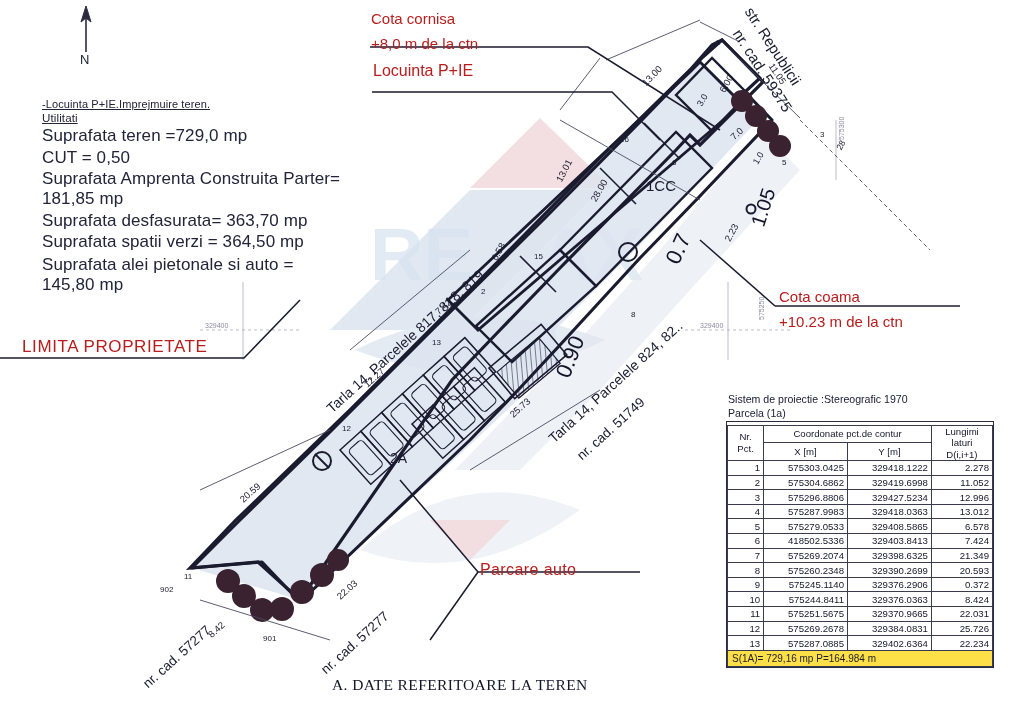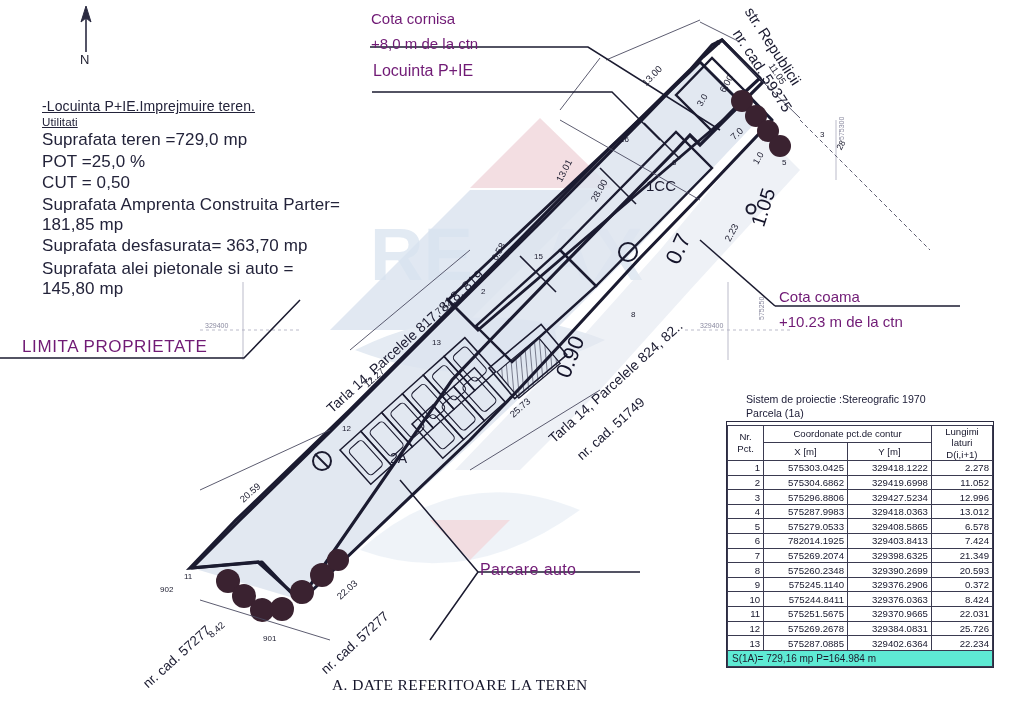--- a/index.html
+++ b/index.html
@@ -5,44 +5,44 @@
   html,body{margin:0;padding:0;background:#fff;}
   body{width:1024px;height:710px;position:relative;overflow:hidden;
        font-family:"Liberation Sans",sans-serif;color:#1d1d2e;}
   #plan{position:absolute;left:0;top:0;width:1024px;height:710px;}
 
   .txt{position:absolute;white-space:pre;line-height:1.22;}
 
   
   #legend{position:absolute;left:42px;top:98px;width:300px;font-size:11.2px;
           letter-spacing:.1px;color:#23233a;}
-  #legend .l1{font-size:14px;text-decoration:underline;margin-bottom:1px;}
+  #legend .l1{font-size:11px;text-decoration:underline;margin-bottom:1px;}
   #legend .l2{font-size:11.6px;text-decoration:underline;margin-bottom:2px;}
   #legend .row{font-size:17px;margin-bottom:1.5px;}
   #legend .row.sp{margin-top:3px;}
 
   
-  .callout{position:absolute;font-size:15px;color:#701a75;white-space:nowrap;}
+  .callout{position:absolute;font-size:15px;color:#b91c1c;white-space:nowrap;}
 
   
   .maplabel{position:absolute;white-space:nowrap;color:#1a1a30;}
 
   
   #tablewrap{position:absolute;left:726px;top:392px;width:268px;}
-  #tablewrap .tcap{font-size:10.6px;color:#20203a;line-height:1.35;margin-left:20px;}
+  #tablewrap .tcap{font-size:10.6px;color:#20203a;line-height:1.35;margin-left:2px;}
   table{border-collapse:collapse;width:266px;margin-top:3px;
         font-size:9.6px;color:#17172c;background:#fff;}
   table,th,td{border:1px solid #3a3a50;}
   th,td{padding:0 3px;}
   thead th{font-weight:400;text-align:center;line-height:1.2;}
   tbody td{height:13.6px;}
   td.n{text-align:right;}
   td.c{text-align:right;}
   #tfoot{border:1px solid #3a3a50;border-top:none;font-size:10px;
-         padding:2px 4px;background:#5eead4;}
+         padding:2px 4px;background:#fde047;}
   .outerbox{border:1.6px solid #2a2a40;padding:0;}
 
   
   #bottomcap{position:absolute;left:332px;top:676px;font-size:15.5px;
              font-family:"Liberation Serif",serif;letter-spacing:.4px;color:#15152a;}
 
   .pt{position:absolute;font-size:8px;color:#1b1b2e;}
   .dim{position:absolute;font-size:9.5px;color:#1b1b2e;white-space:nowrap;}
   .dimbig{position:absolute;font-size:22px;color:#14142a;white-space:nowrap;}
   .grid{position:absolute;font-size:7px;color:#8a8aa0;white-space:nowrap;}
@@ -192,24 +192,24 @@
     <polygon points="86,6 81,22 86,18 91,22"></polygon>
   </g>
 </svg>
 
 <div class="txt" style="left:80px;top:52px;font-size:13px;">N</div>
 
 <div id="legend">
   <div class="l1">-Locuinta P+IE.Imprejmuire teren.</div>
   <div class="l2">Utilitati</div>
   <div class="row">Suprafata teren =729,0 mp</div>
-  <div class="row">POT =25,0 %</div>
   <div class="row">CUT = 0,50</div>
   <div class="row">Suprafata Amprenta Construita Parter= 181,85 mp</div>
   <div class="row">Suprafata desfasurata= 363,70 mp</div>
+  <div class="row">Suprafata spatii verzi = 364,50 mp</div>
   <div class="row sp">Suprafata alei pietonale si auto = 145,80 mp</div>
 </div>
 
 <div class="callout" style="left:371px;top:10px;">Cota cornisa</div>
 <div class="callout" style="left:371px;top:35px;">+8,0 m de la ctn</div>
 <div class="callout" style="left:373px;top:62px;font-size:16px;">Locuinta P+IE</div>
 <div class="callout" style="left:779px;top:288px;">Cota coama</div>
 <div class="callout" style="left:779px;top:313px;">+10.23 m de la ctn</div>
 <div class="callout" style="left:22px;top:337px;font-size:17px;letter-spacing:.6px;">LIMITA  PROPRIETATE</div>
 <div class="callout" style="left:480px;top:561px;font-size:16px;letter-spacing:.4px;">Parcare auto</div>
@@ -317,21 +317,21 @@
             <td class="n">13.012</td>
           </tr>
           <tr>
             <td class="n">5</td>
             <td class="c">575279.0533</td>
             <td class="c">329408.5865</td>
             <td class="n">6.578</td>
           </tr>
           <tr>
             <td class="n">6</td>
-            <td class="c">782014.1925</td>
+            <td class="c">418502.5336</td>
             <td class="c">329403.8413</td>
             <td class="n">7.424</td>
           </tr>
           <tr>
             <td class="n">7</td>
             <td class="c">575269.2074</td>
             <td class="c">329398.6325</td>
             <td class="n">21.349</td>
           </tr>
           <tr>

